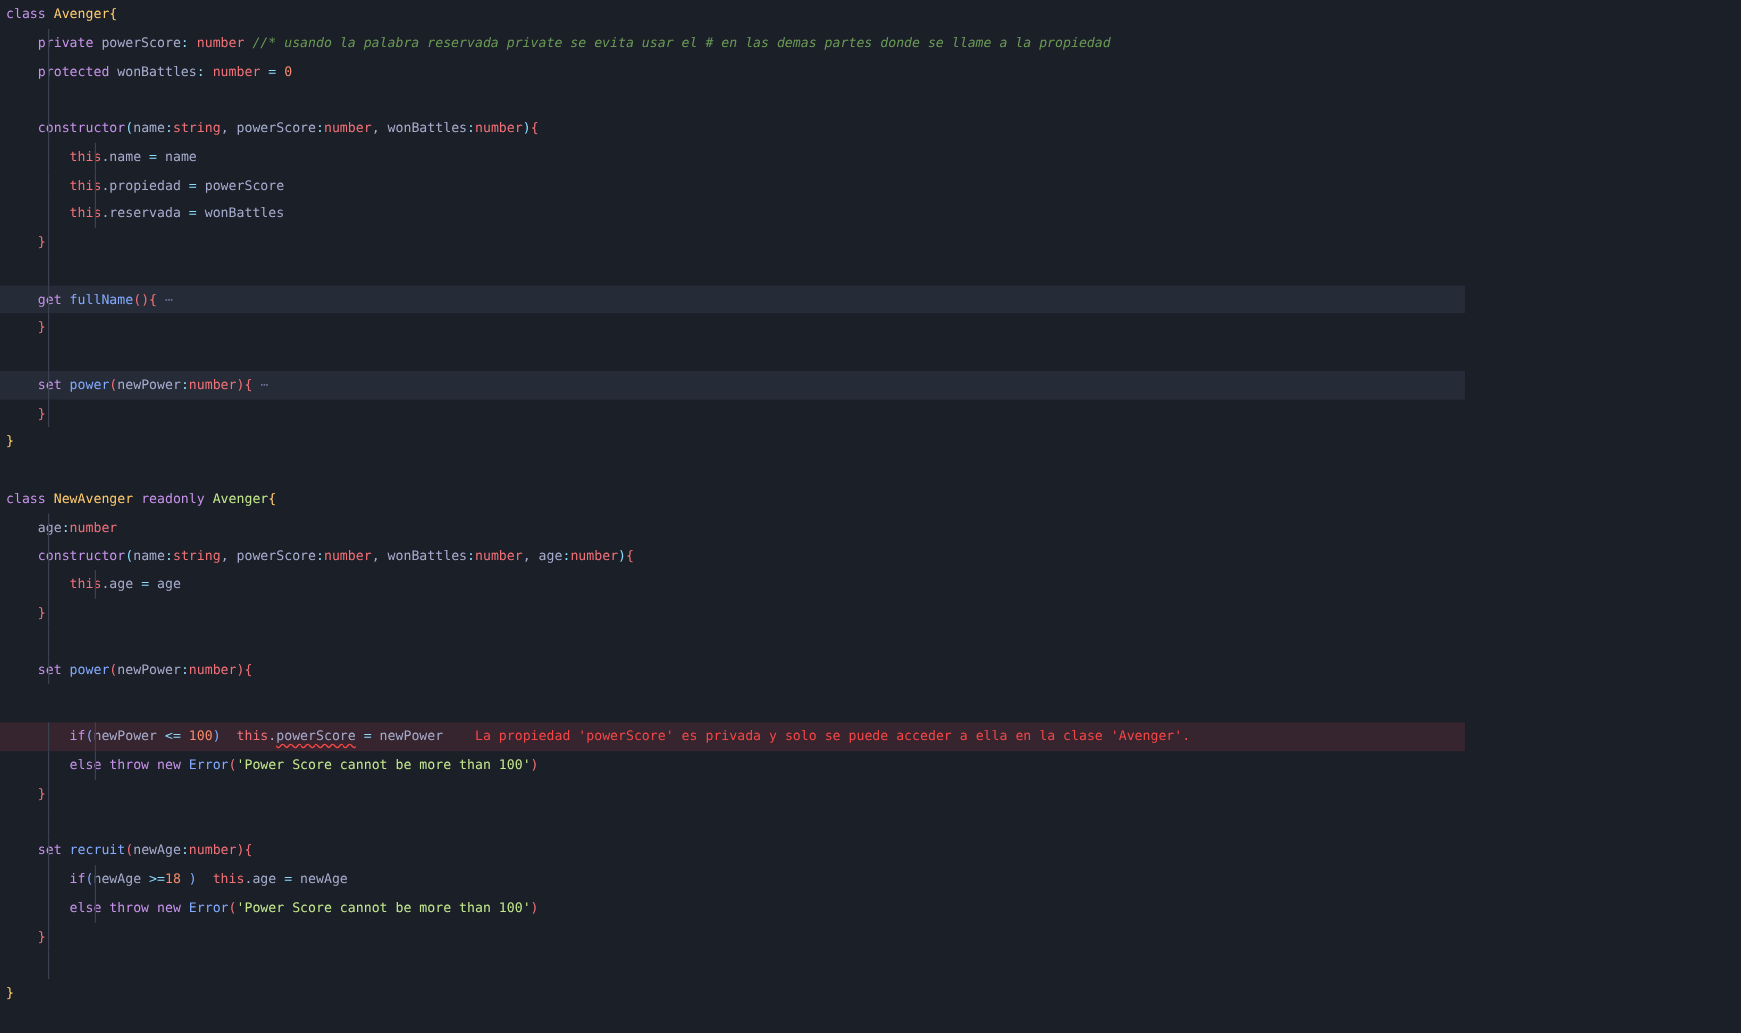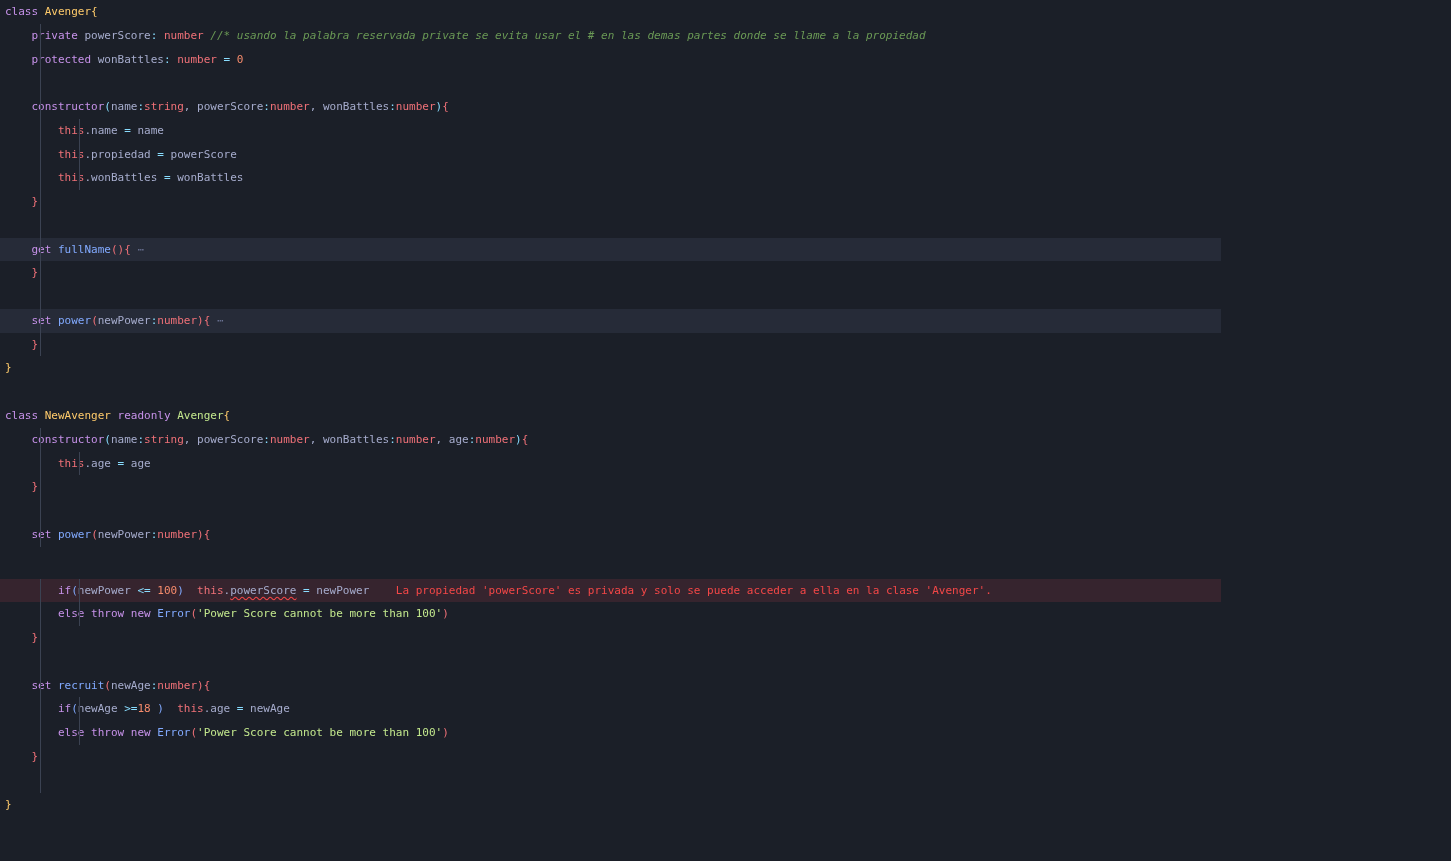--- a/index.html
+++ b/index.html
@@ -77,21 +77,21 @@
   <div class="line"><span class="guide g1"></span>    <span class="kw">protected</span> <span class="var">wonBattles</span><span class="op">:</span> <span class="type">number</span> <span class="op">=</span> <span class="num">0</span></div>
 
   <div class="line"><span class="guide g1"></span><span></span></div>
 
   <div class="line"><span class="guide g1"></span>    <span class="kw">constructor</span><span class="pun">(</span><span class="var">name</span><span class="op">:</span><span class="type">string</span><span class="var">, </span><span class="var">powerScore</span><span class="op">:</span><span class="type">number</span><span class="var">, </span><span class="var">wonBattles</span><span class="op">:</span><span class="type">number</span><span class="pun">)</span><span class="br">{</span></div>
 
   <div class="line"><span class="guide g1"></span><span class="guide g2"></span>        <span class="type">this</span><span class="var">.name</span> <span class="op">=</span> <span class="var">name</span></div>
 
   <div class="line"><span class="guide g1"></span><span class="guide g2"></span>        <span class="type">this</span><span class="var">.propiedad</span> <span class="op">=</span> <span class="var">powerScore</span></div>
 
-  <div class="line"><span class="guide g1"></span><span class="guide g2"></span>        <span class="type">this</span><span class="var">.wonBattles</span> <span class="op">=</span> <span class="var">wonBattles</span></div>
+  <div class="line"><span class="guide g1"></span><span class="guide g2"></span>        <span class="type">this</span><span class="var">.reservada</span> <span class="op">=</span> <span class="var">wonBattles</span></div>
 
   <div class="line"><span class="guide g1"></span>    <span class="br">}</span></div>
 
   <div class="line"><span class="guide g1"></span><span></span></div>
 
   <div class="line folded"><span class="guide g1"></span>    <span class="kw">get</span> <span class="fn">fullName</span><span class="br">()</span><span class="br">{</span> <span class="fold">⋯</span></div>
 
   <div class="line"><span class="guide g1"></span>    <span class="br">}</span></div>
 
   <div class="line"><span class="guide g1"></span><span></span></div>
@@ -99,20 +99,21 @@
   <div class="line folded"><span class="guide g1"></span>    <span class="kw">set</span> <span class="fn">power</span><span class="br">(</span><span class="var">newPower</span><span class="op">:</span><span class="type">number</span><span class="br">)</span><span class="br">{</span> <span class="fold">⋯</span></div>
 
   <div class="line"><span class="guide g1"></span>    <span class="br">}</span></div>
 
   <div class="line"><span class="brc">}</span></div>
 
   <div class="line"><span></span></div>
 
   <div class="line"><span class="kw">class</span> <span class="cls">NewAvenger</span> <span class="kw">readonly</span> <span class="str">Avenger</span><span class="brc">{</span></div>
 
+  <div class="line"><span class="guide g1"></span>    <span class="var">age</span><span class="op">:</span><span class="type">number</span></div>
 
   <div class="line"><span class="guide g1"></span>    <span class="kw">constructor</span><span class="pun">(</span><span class="var">name</span><span class="op">:</span><span class="type">string</span><span class="var">, </span><span class="var">powerScore</span><span class="op">:</span><span class="type">number</span><span class="var">, </span><span class="var">wonBattles</span><span class="op">:</span><span class="type">number</span><span class="var">, </span><span class="var">age</span><span class="op">:</span><span class="type">number</span><span class="pun">)</span><span class="br">{</span></div>
 
 
   <div class="line"><span class="guide g1"></span><span class="guide g2"></span>        <span class="type">this</span><span class="var">.age</span> <span class="op">=</span> <span class="var">age</span></div>
 
   <div class="line"><span class="guide g1"></span>    <span class="br">}</span></div>
 
   <div class="line"><span class="guide g1"></span><span></span></div>
 

